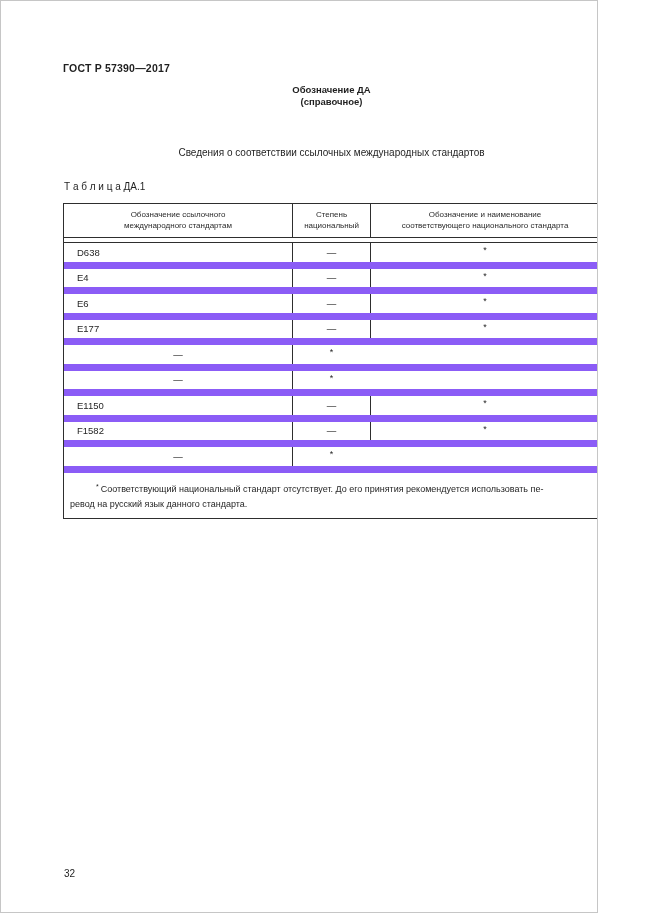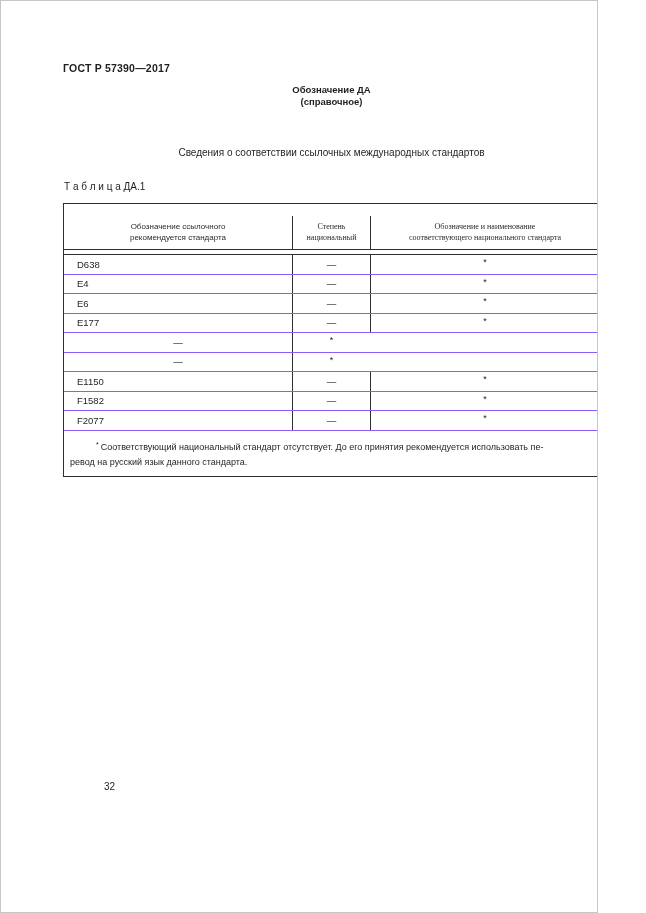--- a/index.html
+++ b/index.html
@@ -53,44 +53,43 @@
     top: 202px;
     left: 62px;
     width: 537px;
     border: 1px solid #2e2e2e;
     box-sizing: border-box;
     background: #ffffff;
   }
   .t-head {
     display: grid;
     grid-template-columns: 228px 78px 1fr;
-    margin-top: 12px;
   }
   .t-head .cell {
     min-height: 33px;
     display: flex;
     flex-direction: column;
     justify-content: center;
     text-align: center;
     font-size: 8px;
     line-height: 10.5px;
     color: #2a2a2a;
     padding: 3px 2px;
     box-sizing: border-box;
   }
-  .t-head .cell + .cell { border-left: 1px solid #2e2e2e; font-family: Liberation Serif, serif; }
+  .t-head .cell + .cell { border-left: 1px solid #2e2e2e; }
   .t-sep {
     height: 4px;
     border-top: 1px solid #2e2e2e;
     border-bottom: 1px solid #2e2e2e;
   }
   .t-row {
     display: grid;
     grid-template-columns: 228px 78px 1fr;
-    border-bottom: 1px solid #8b5cf6;
+    border-bottom: 7px solid #8b5cf6;
   }
   .t-row .cell {
     height: 18.5px;
     display: flex;
     align-items: center;
     font-size: 9.5px;
     box-sizing: border-box;
     overflow: hidden;
   }
   .t-row .cell + .cell { border-left: 1px solid #2e2e2e; }
@@ -110,24 +109,23 @@
   }
   .t-foot .fn-line1 { display: block; padding-left: 26px; }
   .t-foot .fn-line2 { display: block; }
   .fn-marker {
     font-size: 7px;
     vertical-align: 3px;
     padding-right: 2px;
   }
   .page-num {
     position: absolute;
-    top: 780px;
+    top: 867px;
     left: 63px;
     font-size: 10px;
-    margin-left: 40px;
   }
 </style>
 </head>
 <body>
 
 <div class="page">
 
   <div class="doc-code">ГОСТ Р 57390—2017</div>
 
   <div class="appendix">
@@ -139,21 +137,21 @@
     <div>Сведения о соответствии ссылочных международных стандартов</div>
   </div>
 
   <div class="table-caption">Т а б л и ц а  ДА.1</div>
 
   <div class="gost-table">
 
     <div class="t-head">
       <div class="cell">
         <span>Обозначение ссылочного</span>
-        <span>рекомендуется стандарта</span>
+        <span>международного стандартам</span>
       </div>
       <div class="cell">
         <span>Степень</span>
         <span>национальный</span>
       </div>
       <div class="cell">
         <span>Обозначение и наименование</span>
         <span>соответствующего национального стандарта</span>
       </div>
     </div>
@@ -192,21 +190,20 @@
       <div class="cell ref">E1150</div>
       <div class="cell degree">—</div>
       <div class="cell national">*</div>
     </div>
     <div class="t-row">
       <div class="cell ref">F1582</div>
       <div class="cell degree">—</div>
       <div class="cell national">*</div>
     </div>
     <div class="t-row">
-      <div class="cell ref">F2077</div>
       <div class="cell degree">—</div>
       <div class="cell national">*</div>
     </div>
 
     <div class="t-foot">
       <span class="fn-line1"><span class="fn-marker">*</span><span>Соответствующий национальный стандарт отсутствует. До его принятия рекомендуется использовать пе-</span></span>
       <span class="fn-line2">ревод на русский язык данного стандарта.</span>
     </div>
 
   </div>

